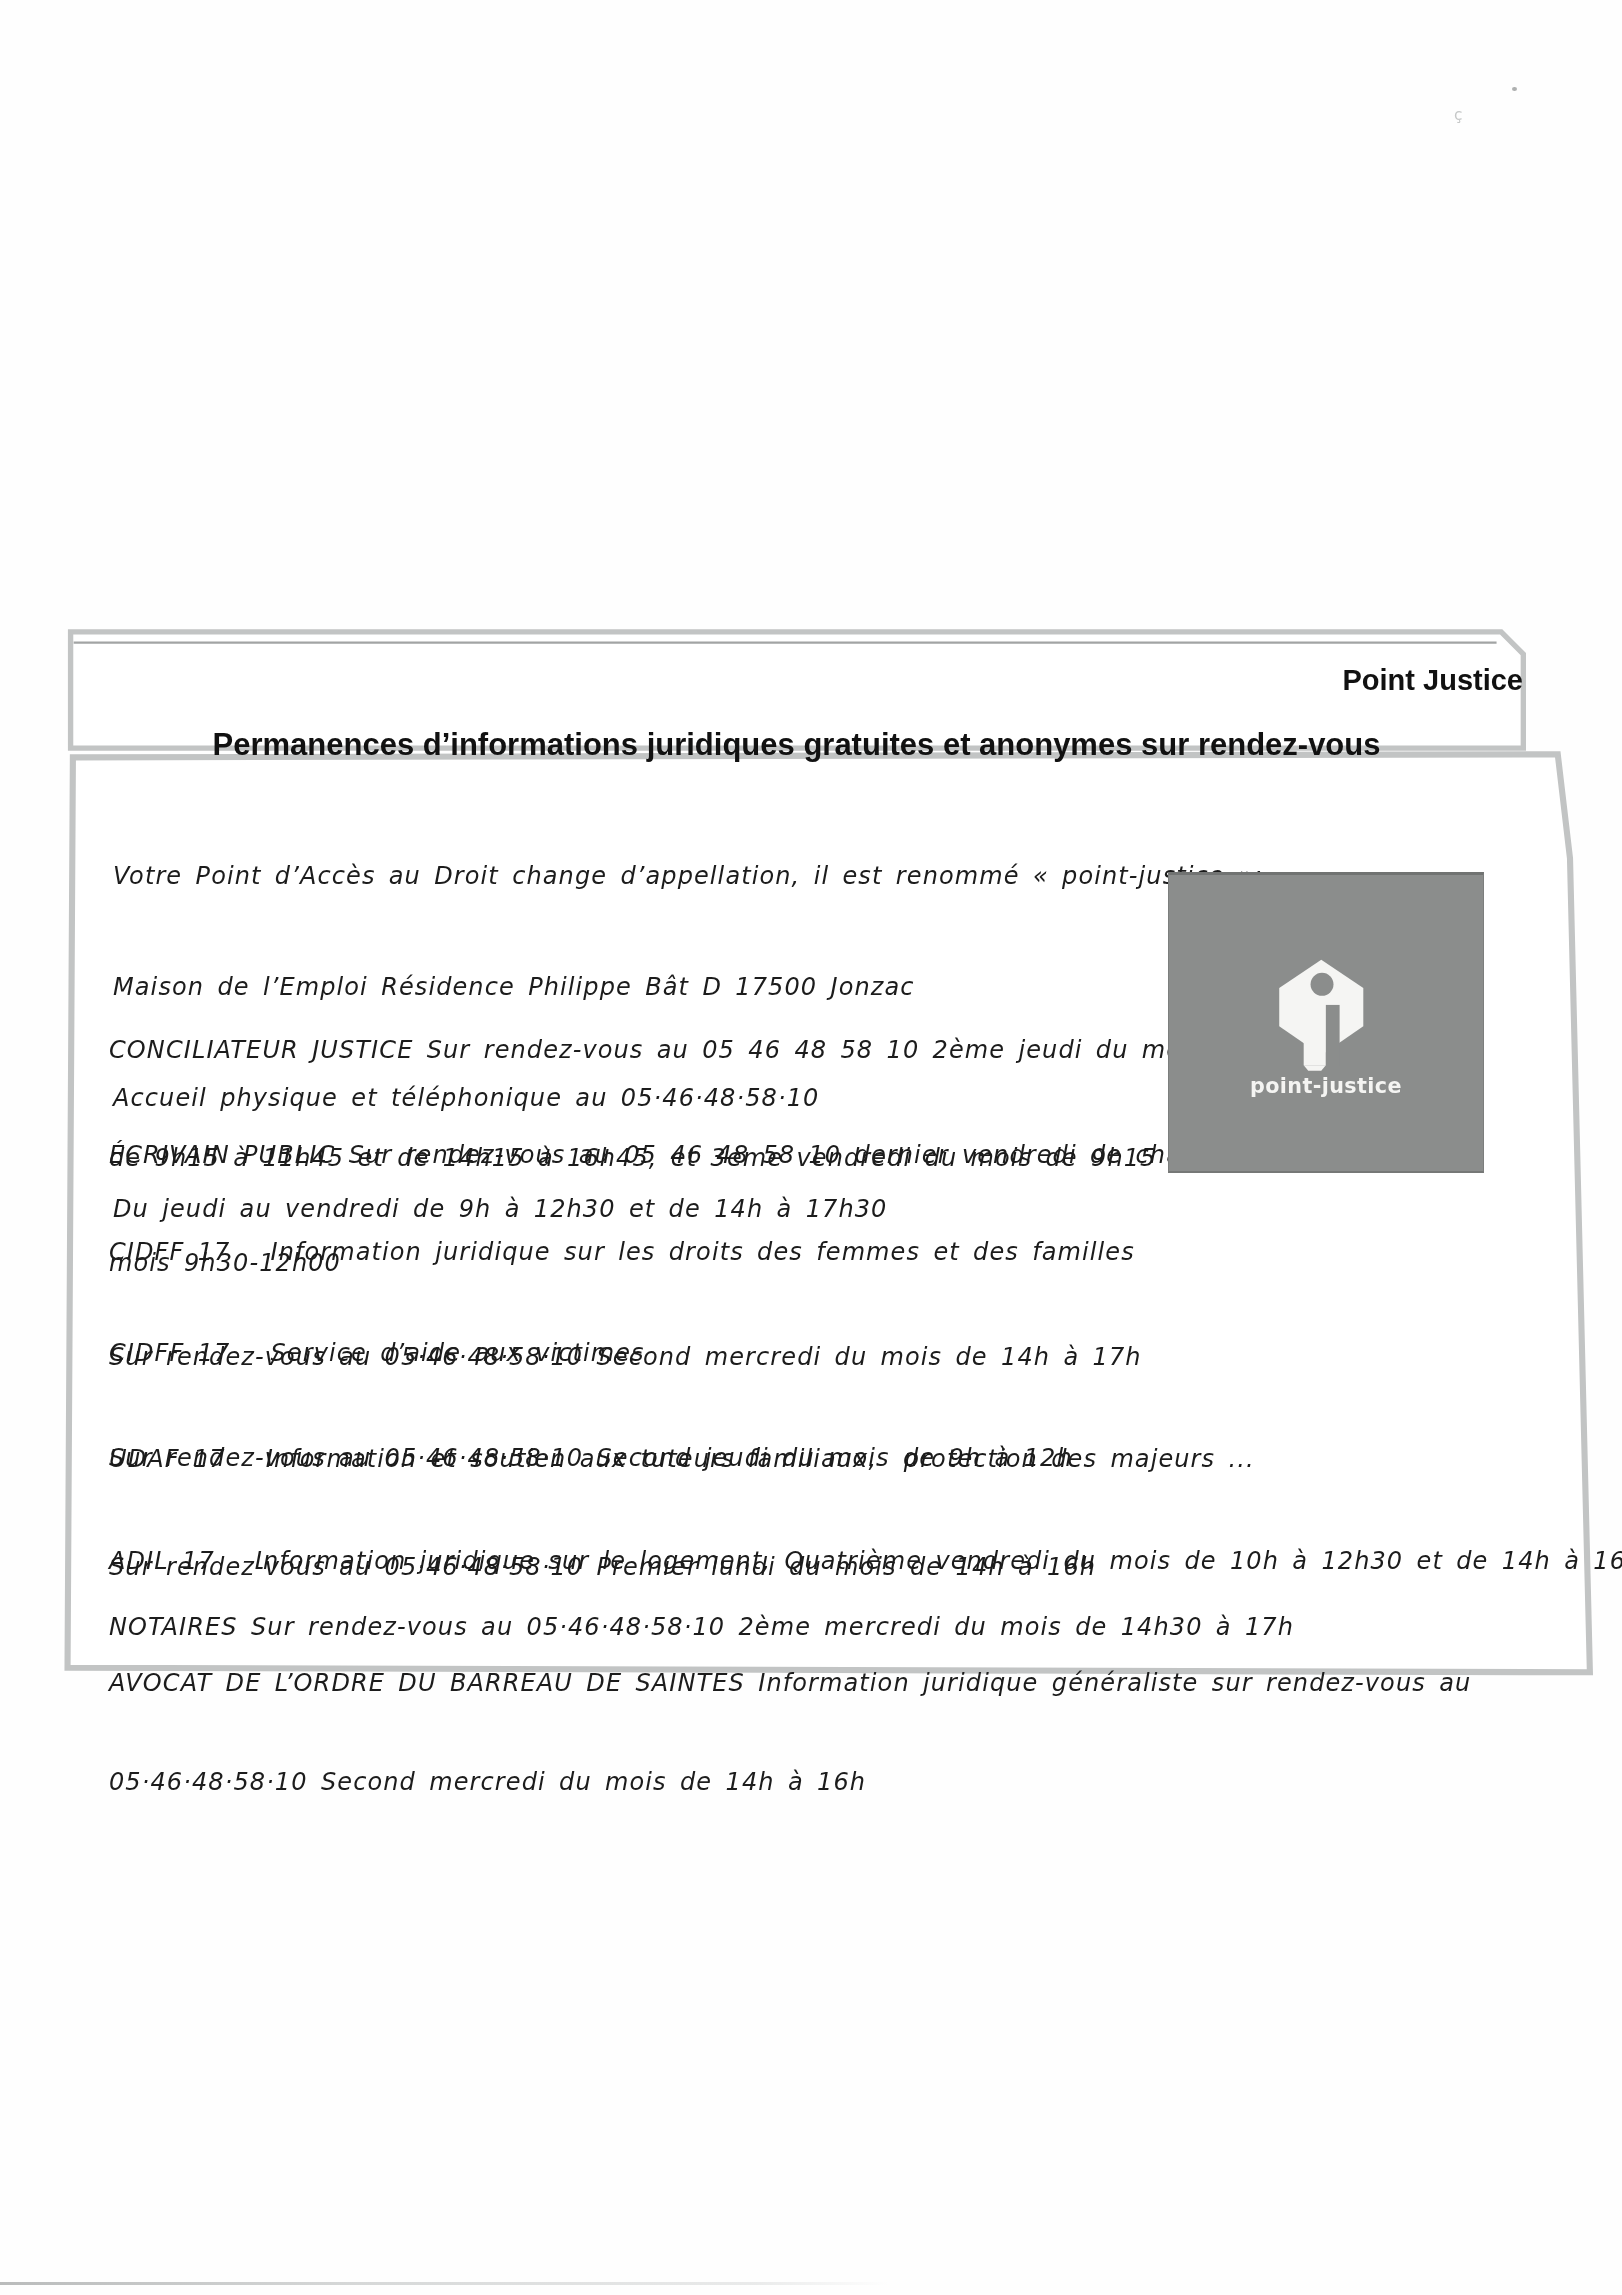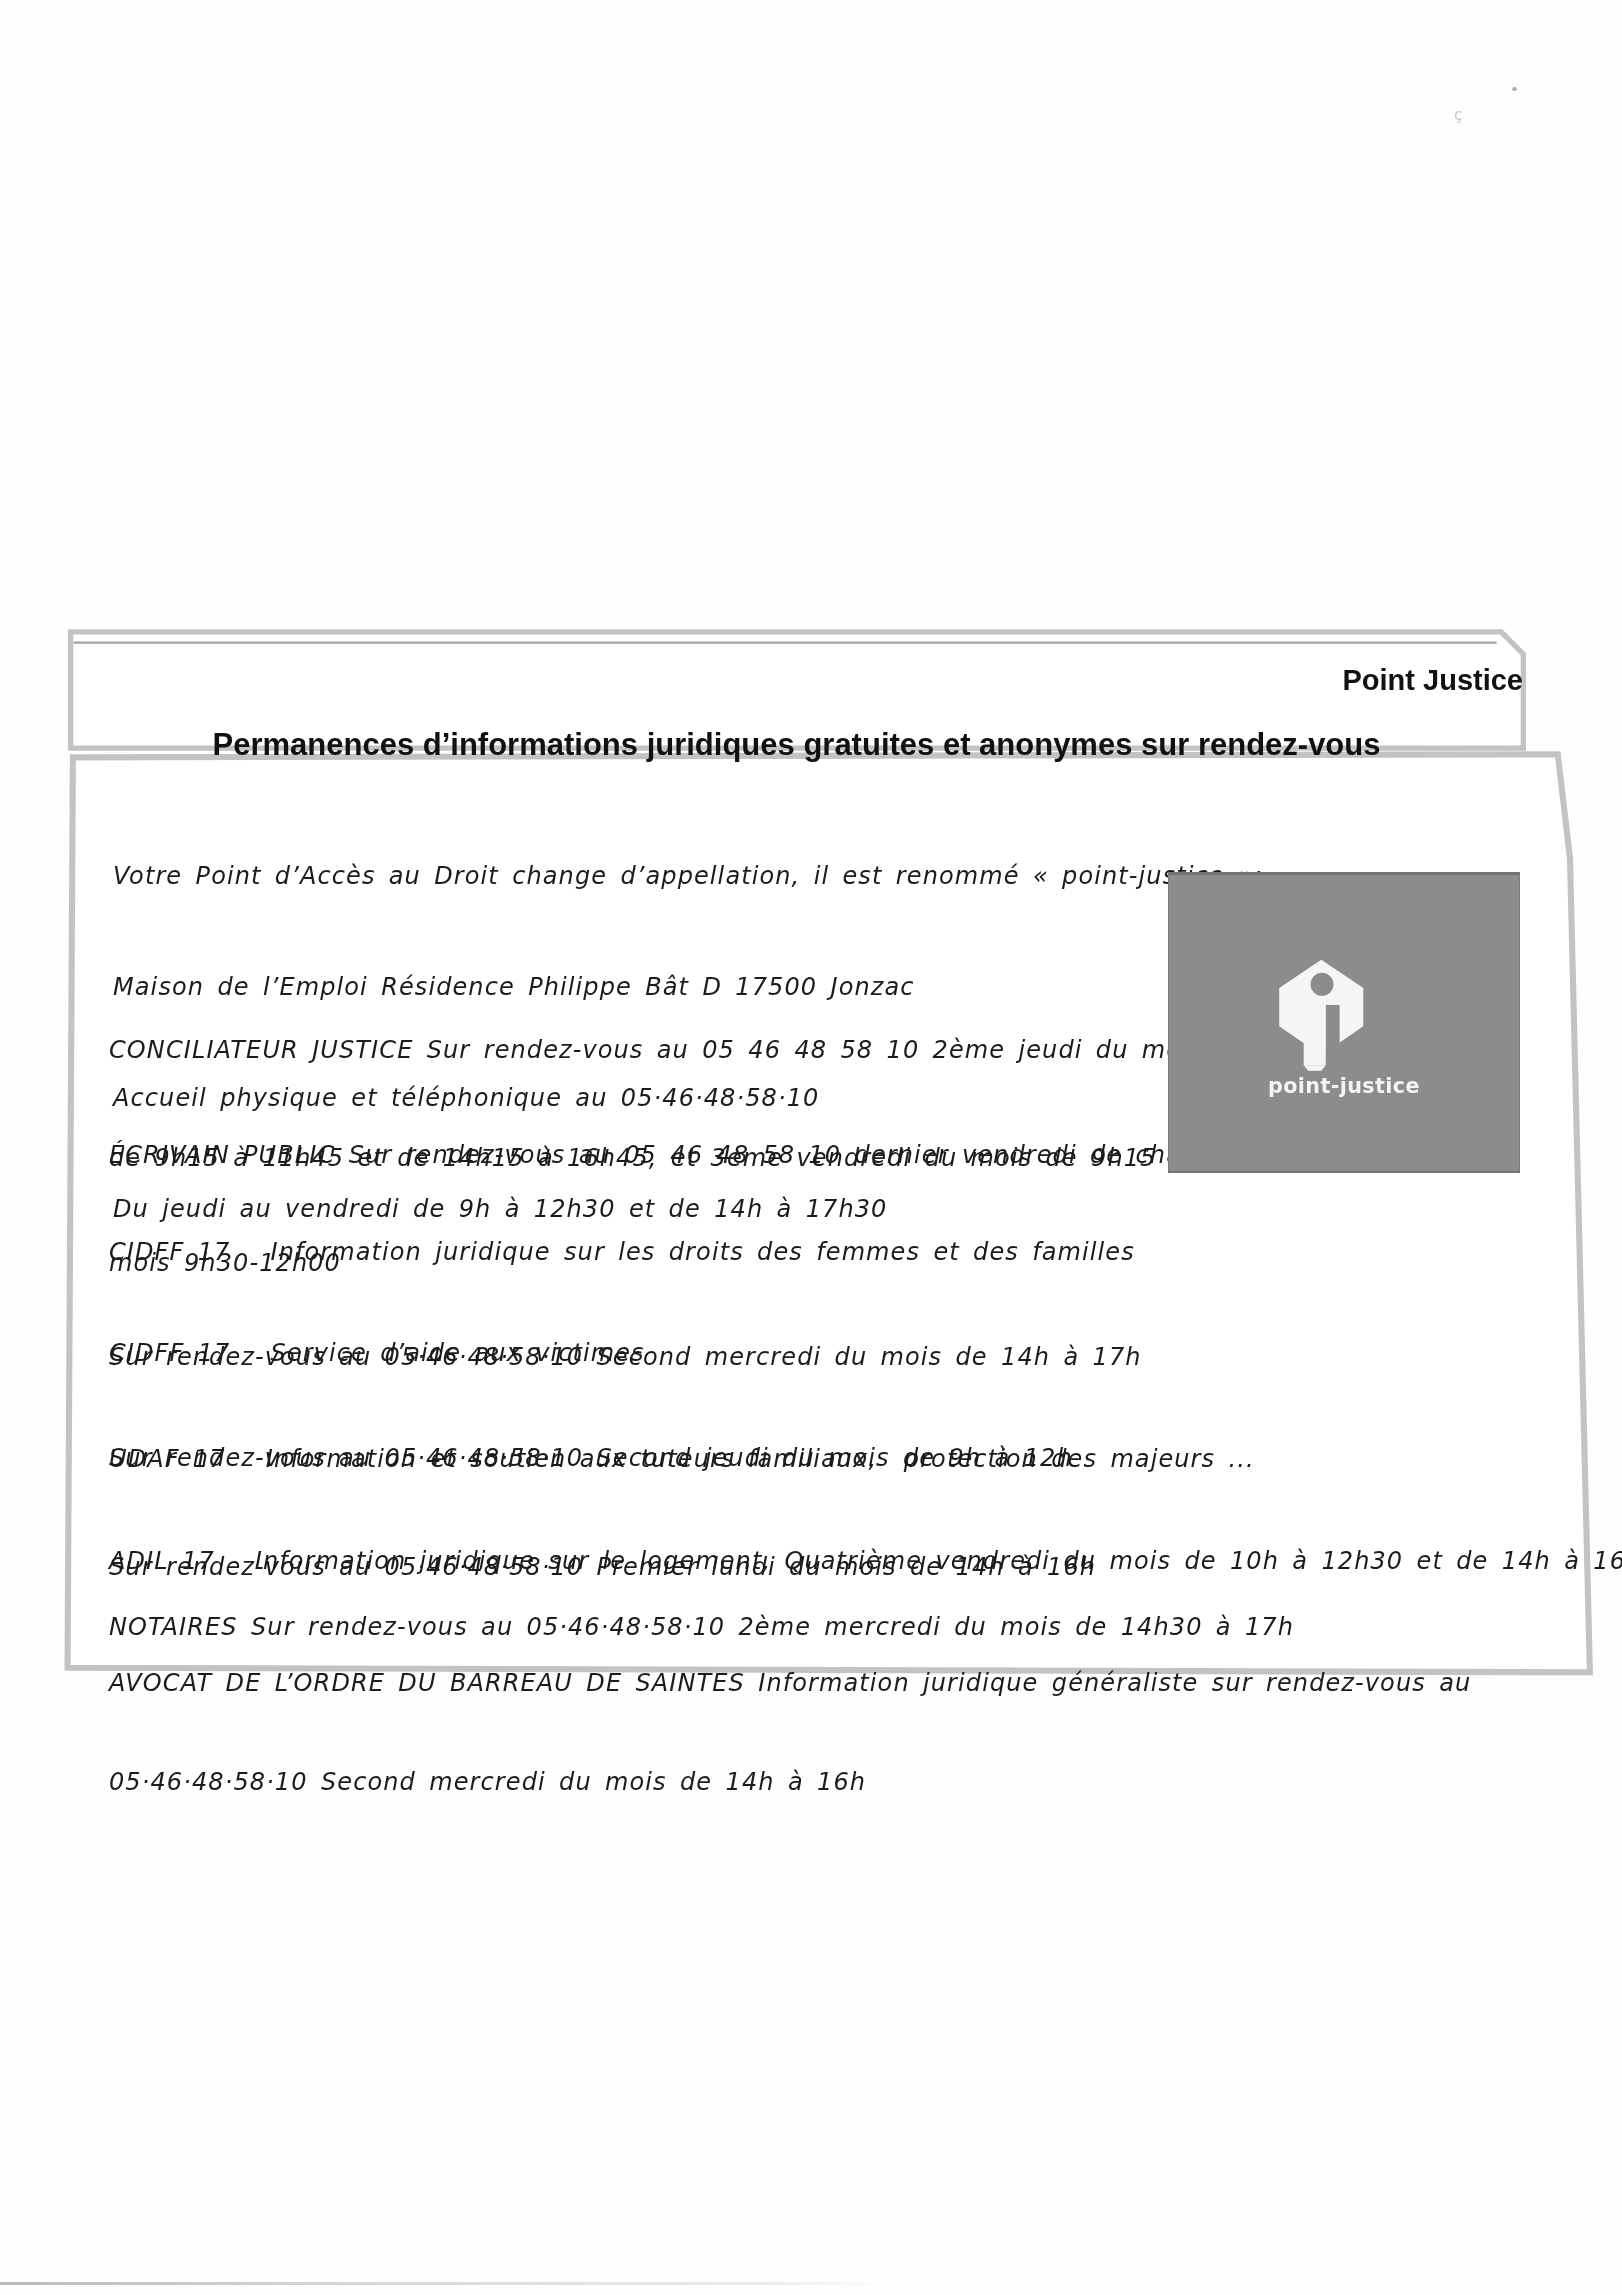--- a/index.html
+++ b/index.html
@@ -35,21 +35,21 @@
     letter-spacing:1.1px;
     word-spacing:4.6px;
     white-space:pre;
   }
   .para.intro{left:113px;line-height:37px;}
   .ln{display:block;}
   .logo-box{
     position:absolute;
     left:1168px;
     top:872px;
-    width:352px;
+    width:316px;
     height:301px;
     background:#8b8d8c;
     border-top:3.1px solid #717372;
     border-left:1.5px solid #7c7e7d;
     border-right:1.5px solid #7c7e7d;
     border-bottom:2.3px solid #767877;
     box-sizing:border-box;
   }
   .logo-svg{position:absolute;left:0;top:0;}
   .logo-label{

